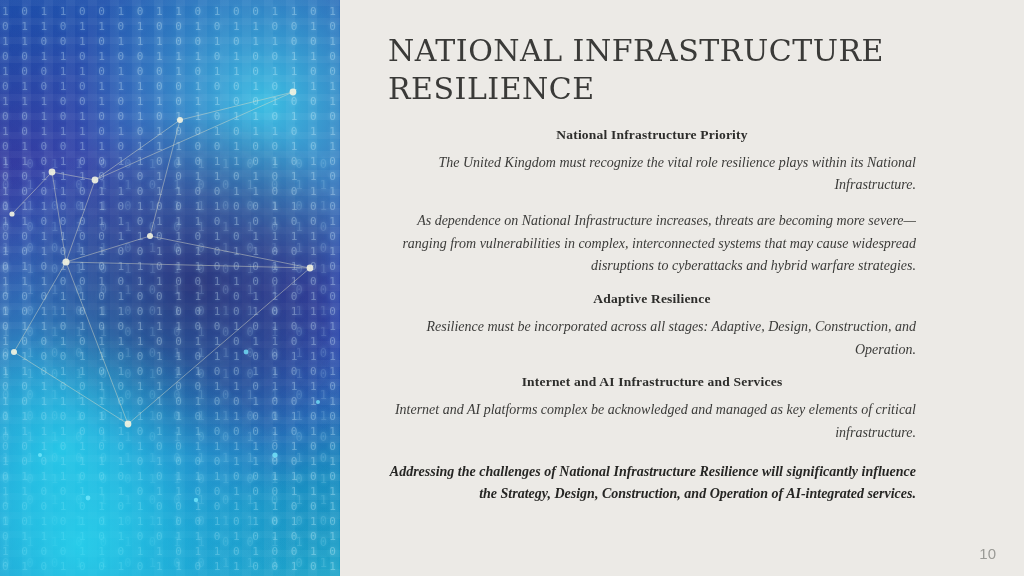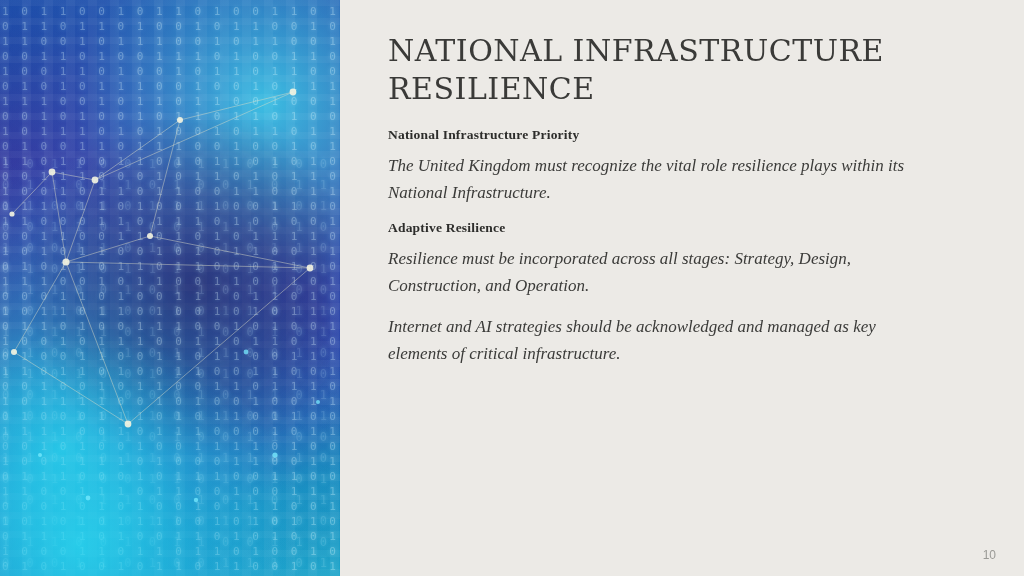--- a/index.html
+++ b/index.html
@@ -125,48 +125,50 @@
     max-width: 560px;
   }
 
   .heading {
     font-family: "Liberation Serif", serif;
     font-weight: bold;
     font-size: 13.5px;
     color: #2d2d2b;
     margin: 0 0 9px 0;
     letter-spacing: 0.2px;
+    text-align: center;
   }
 
   .para {
     font-family: "Liberation Serif", serif;
     font-style: italic;
-    font-size: 17px;
+    font-size: 14px;
     line-height: 1.62;
     color: #3b3b39;
     margin: 0 0 13px 0;
     max-width: 560px;
+    text-align: right;
   }
 
   .para.bold-em {
     font-weight: bold;
     font-style: italic;
     color: #262624;
     margin-top: 16px;
     line-height: 1.6;
   }
 
   .block { margin-bottom: 4px; }
 
   .page-number {
     position: absolute;
     right: 28px;
     bottom: 14px;
     font-family: "Liberation Sans", sans-serif;
-    font-size: 12px;
+    font-size: 15px;
     color: #9a9a96;
   }
 </style>
 </head>
 <body>
 
 <div class="slide">
 
   <div class="image-panel">
     <div class="img-base"></div>
@@ -290,28 +292,31 @@
       </g>
     </svg>
   </div>
 
   <div class="content-panel">
     <h1 class="slide-title">NATIONAL INFRASTRUCTURE RESILIENCE</h1>
 
     <div class="block">
       <div class="heading">National Infrastructure Priority</div>
       <p class="para">The United Kingdom must recognize the vital role resilience plays within its National Infrastructure.</p>
+      <p class="para">As dependence on National Infrastructure increases, threats are becoming more severe—ranging from vulnerabilities in complex, interconnected systems that may cause widespread disruptions to cyberattacks and hybrid warfare strategies.</p>
     </div>
 
     <div class="block">
       <div class="heading">Adaptive Resilience</div>
-      <p class="para">Resilience must be incorporated across all stages: Strategy, Design, Construction, and Operation.</p>
+      <p class="para">Resilience must be incorporated across all stages: Adaptive, Design, Construction, and Operation.</p>
     </div>
 
     <div class="block">
-      <p class="para">Internet and AI strategies should be acknowledged and managed as key elements of critical infrastructure.</p>
+      <div class="heading">Internet and AI Infrastructure and Services</div>
+      <p class="para">Internet and AI platforms complex be acknowledged and managed as key elements of critical infrastructure.</p>
     </div>
 
+    <p class="para bold-em">Addressing the challenges of National Infrastructure Resilience will significantly influence the Strategy, Design, Construction, and Operation of AI-integrated services.</p>
 
     <div class="page-number">10</div>
   </div>
 
 </div>
 
 </body></html>

